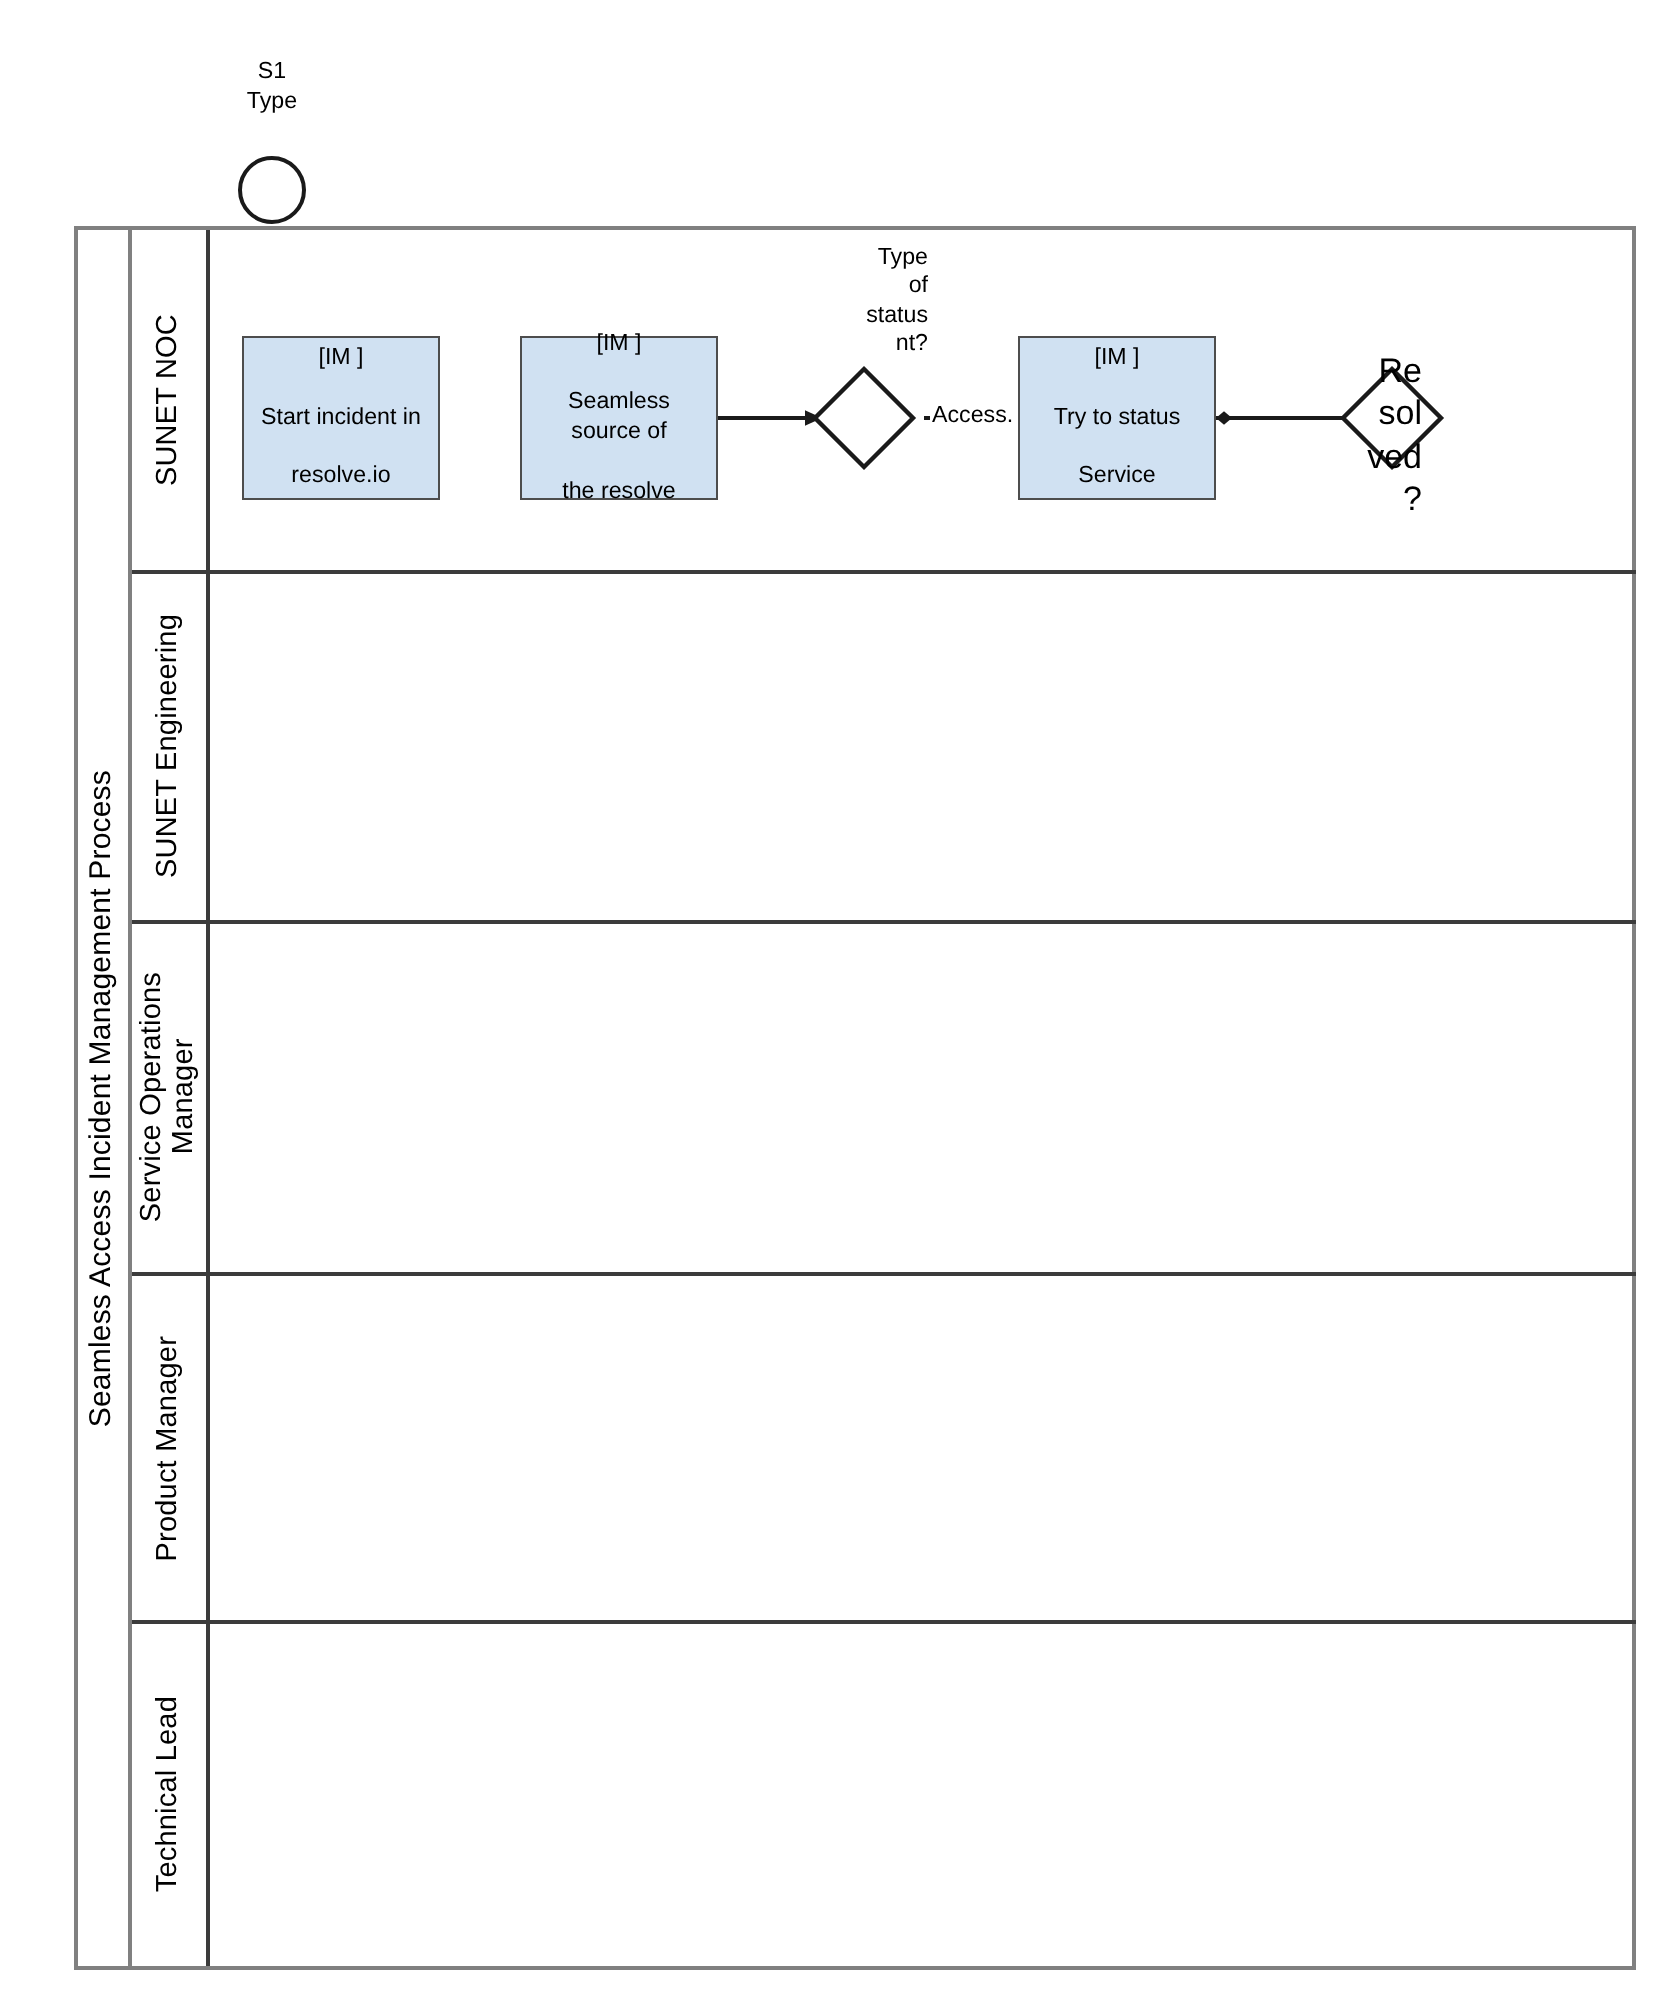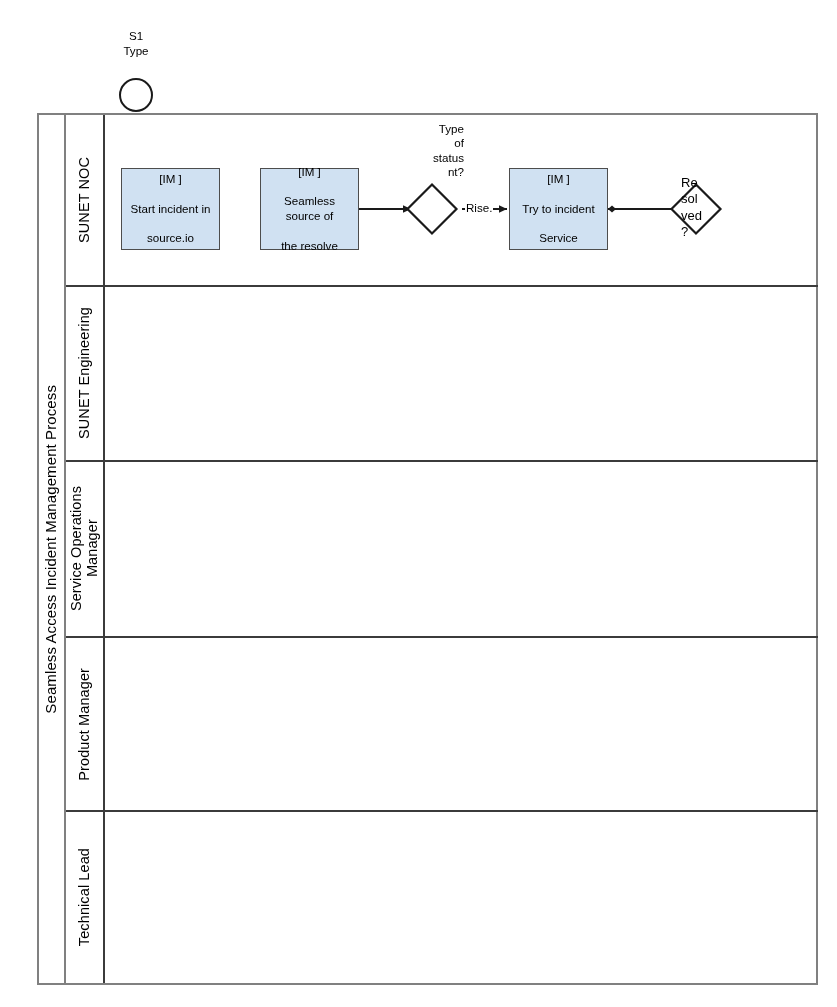--- a/index.html
+++ b/index.html
@@ -128,22 +128,22 @@
   .gw-label-above {
     position: absolute;
     width: 64px;
     text-align: right;
     font-size: 11.6px;
     line-height: 1.25;
   }
   .gw-label-inner {
     position: absolute;
     width: 30px;
-    text-align: left;
-    font-size: 13px;
+    text-align: right;
+    font-size: 17px;
     line-height: 1.25;
   }
 
   .edge-label {
     position: absolute;
     font-size: 11.6px;
     background: #ffffff;
     padding: 0 1px;
     white-space: nowrap;
   }
@@ -215,44 +215,44 @@
     </defs>
 
     <line x1="359" y1="209" x2="411" y2="209" stroke="#1a1a1a" stroke-width="2" marker-end="url(#arrow)"></line>
 
     <line x1="462" y1="209" x2="507" y2="209" stroke="#1a1a1a" stroke-width="2" marker-end="url(#arrow)"></line>
 
     <line x1="608" y1="209" x2="672" y2="209" stroke="#1a1a1a" stroke-width="2" marker-start="url(#diamondstart)"></line>
   </svg>
 
   <div class="task" style="left:121px; top:168px; width:99px; height:82px;">
-    <span><span>[IM ]</span><br><span>Start incident in</span><br><span>source.io</span></span>
+    <span><span>[IM ]</span><br><span>Start incident in</span><br><span>resolve.io</span></span>
   </div>
 
   <div class="task" style="left:260px; top:168px; width:99px; height:82px;">
     <span><span>[IM ]</span><br><span>Seamless source of</span><br><span>the resolve</span></span>
   </div>
 
   <div class="task" style="left:509px; top:168px; width:99px; height:82px;">
-    <span><span>[IM ]</span><br><span>Try to incident</span><br><span>Service</span></span>
+    <span><span>[IM ]</span><br><span>Try to status</span><br><span>Service</span></span>
   </div>
 
   <div class="gw-label-above" style="left:400px; top:122px;">
     <div>Type</div>
     <div>of</div>
     <div>status</div>
     <div>nt?</div>
   </div>
   <div class="gateway" style="left:406px; top:183px;">
     <svg width="52" height="52" viewBox="0 0 52 52">
       <polygon points="26,1.5 50.5,26 26,50.5 1.5,26" fill="#ffffff" stroke="#1a1a1a" stroke-width="2.2"></polygon>
     </svg>
   </div>
 
-  <div class="edge-label" style="left:465px; top:201px;">Rise.</div>
+  <div class="edge-label" style="left:465px; top:201px;">Access.</div>
 
   <div class="gateway" style="left:670px; top:183px;">
     <svg width="52" height="52" viewBox="0 0 52 52">
       <polygon points="26,1.5 50.5,26 26,50.5 1.5,26" fill="#ffffff" stroke="#1a1a1a" stroke-width="2.2"></polygon>
     </svg>
   </div>
   <div class="gw-label-inner" style="left:681px; top:175px;">
     <div>Re</div>
     <div>sol</div>
     <div>ved</div>

